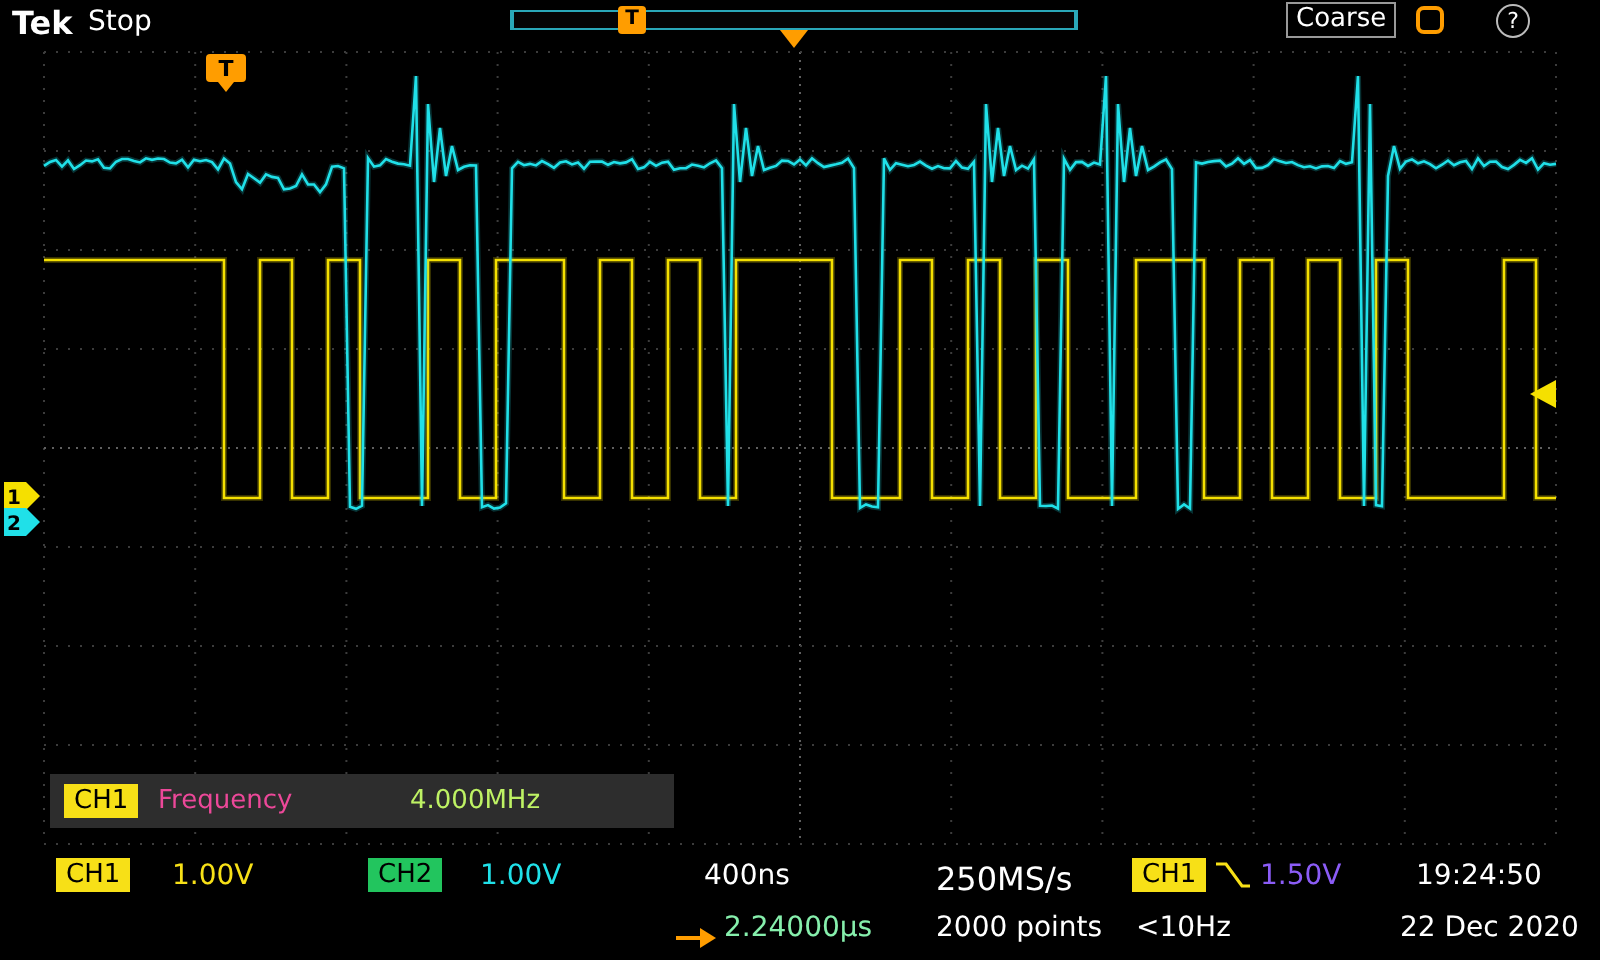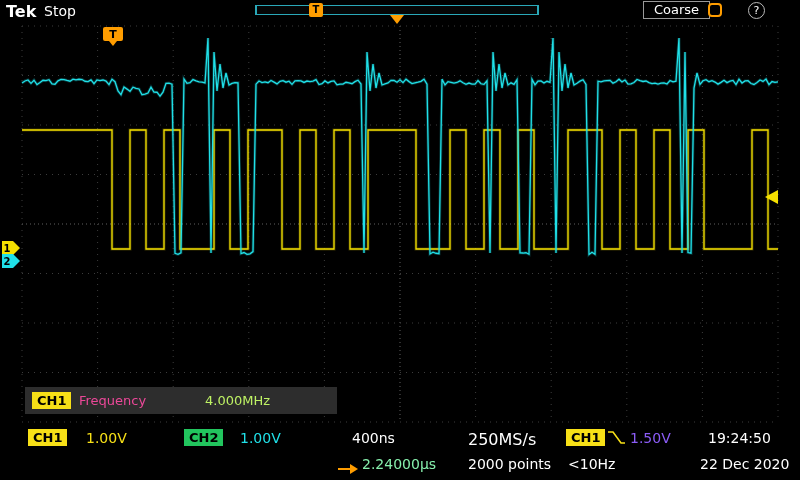--- a/index.html
+++ b/index.html
@@ -1,29 +1,29 @@
 <!DOCTYPE html>
 <html><head>
 <meta charset="utf-8">
 <style>
   html,body{margin:0;padding:0;background:#000;}
   .screen{position:relative;width:800px;height:480px;background:#000;overflow:hidden;
           font-family:"DejaVu Sans","Liberation Sans",sans-serif;color:#fff;}
   .abs{position:absolute;}
-  .badge{background:#f7e017;color:#000;font-size:13px;font-weight:bold;
+  .badge{background:#f7e017;color:#000;font-size:13px;font-weight:normal;
          padding:0 5px;line-height:17px;display:inline-block;}
   .badge.cyan{background:#22c55e;}
   
   .tek-logo{left:6px;top:2px;font-size:16px;font-weight:bold;letter-spacing:0px;}
   .acq-status{left:44px;top:3px;font-size:14px;}
   .record-bar{left:255px;top:5px;width:284px;height:10px;box-sizing:border-box;
               border:1px solid #2aa8b8;border-left-width:2px;border-right-width:2px;background:#050505;}
   .record-t{position:absolute;left:52px;top:-3px;width:14px;height:14px;background:#ff9d00;
             border-radius:2px;color:#000;font-size:10px;font-weight:bold;text-align:center;line-height:14px;}
-  .coarse-btn{left:643px;top:1px;border:1px solid #999;font-size:13px;padding:0 10px;
+  .coarse-btn{left:643px;top:1px;border:1px solid #999;font-size:13px;padding:0 4px;
               height:16px;line-height:16px;color:#fff;}
   .knob-icon{left:708px;top:3px;width:14px;height:14px;border:2px solid #ff9d00;
              border-radius:4px;box-sizing:border-box;}
   .help-icon{left:748px;top:2px;width:15px;height:15px;border:1px solid #bbb;border-radius:50%;
              font-size:11px;text-align:center;line-height:15px;color:#fff;}
   
   .meas-box{left:25px;top:387px;width:312px;height:27px;background:#2d2d2d;}
   .meas-badge{position:absolute;left:7px;top:5px;}
   .meas-name{position:absolute;left:54px;top:6px;font-size:13px;color:#ec4899;}
   .meas-value{position:absolute;left:180px;top:6px;font-size:13px;color:#bef264;}

